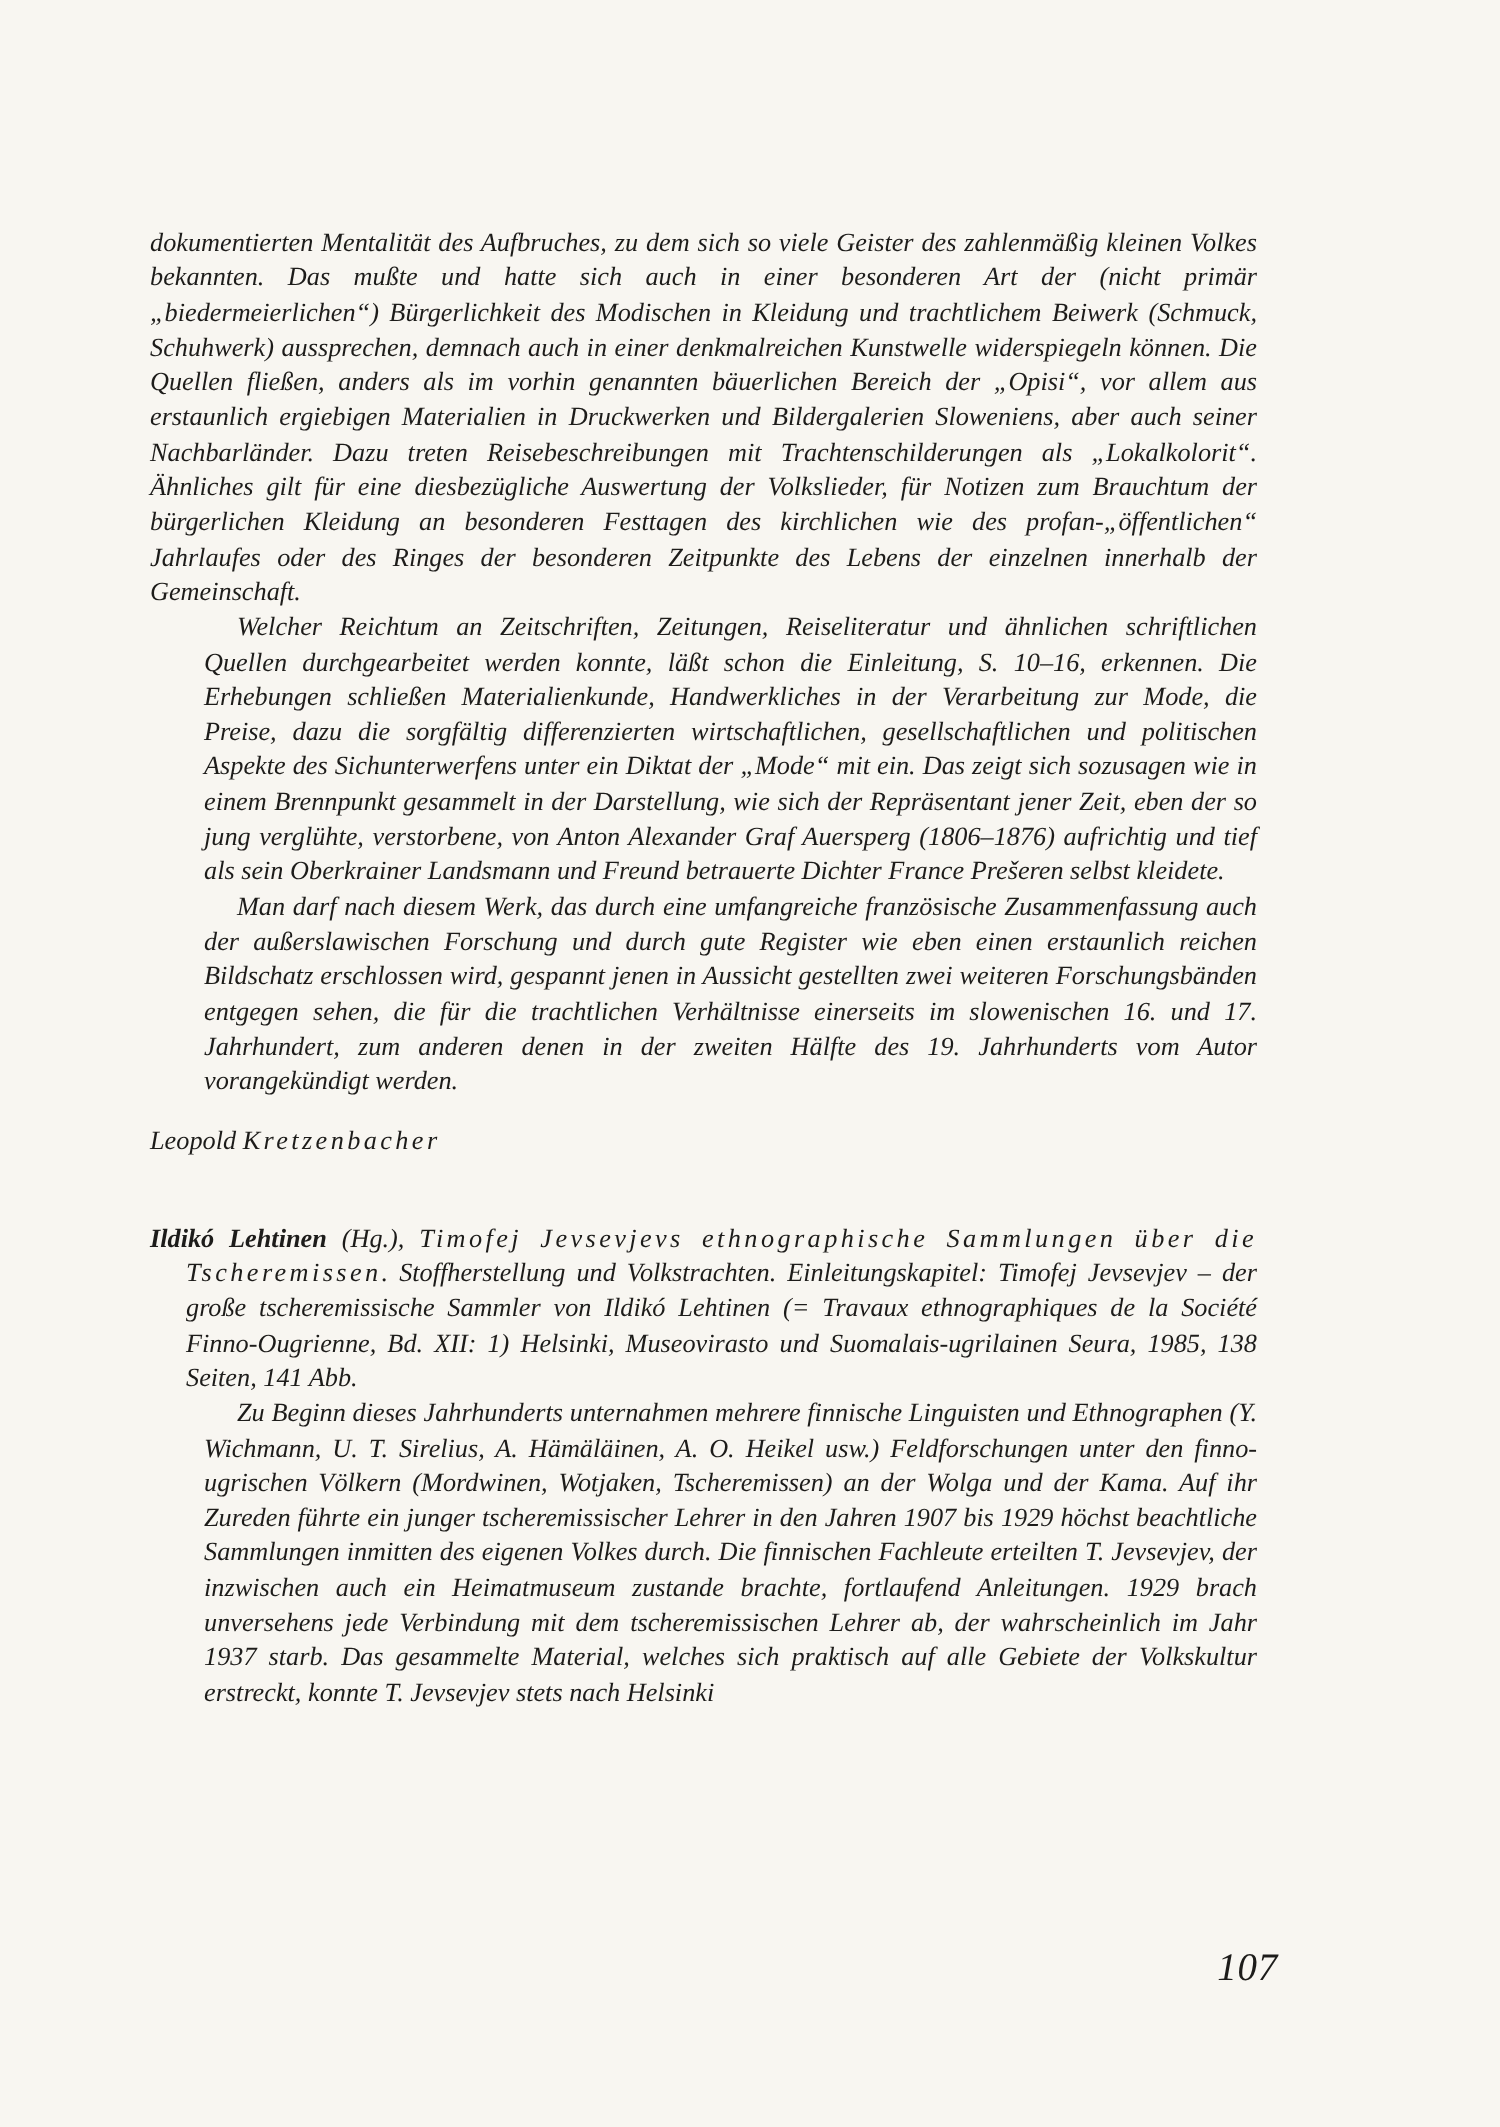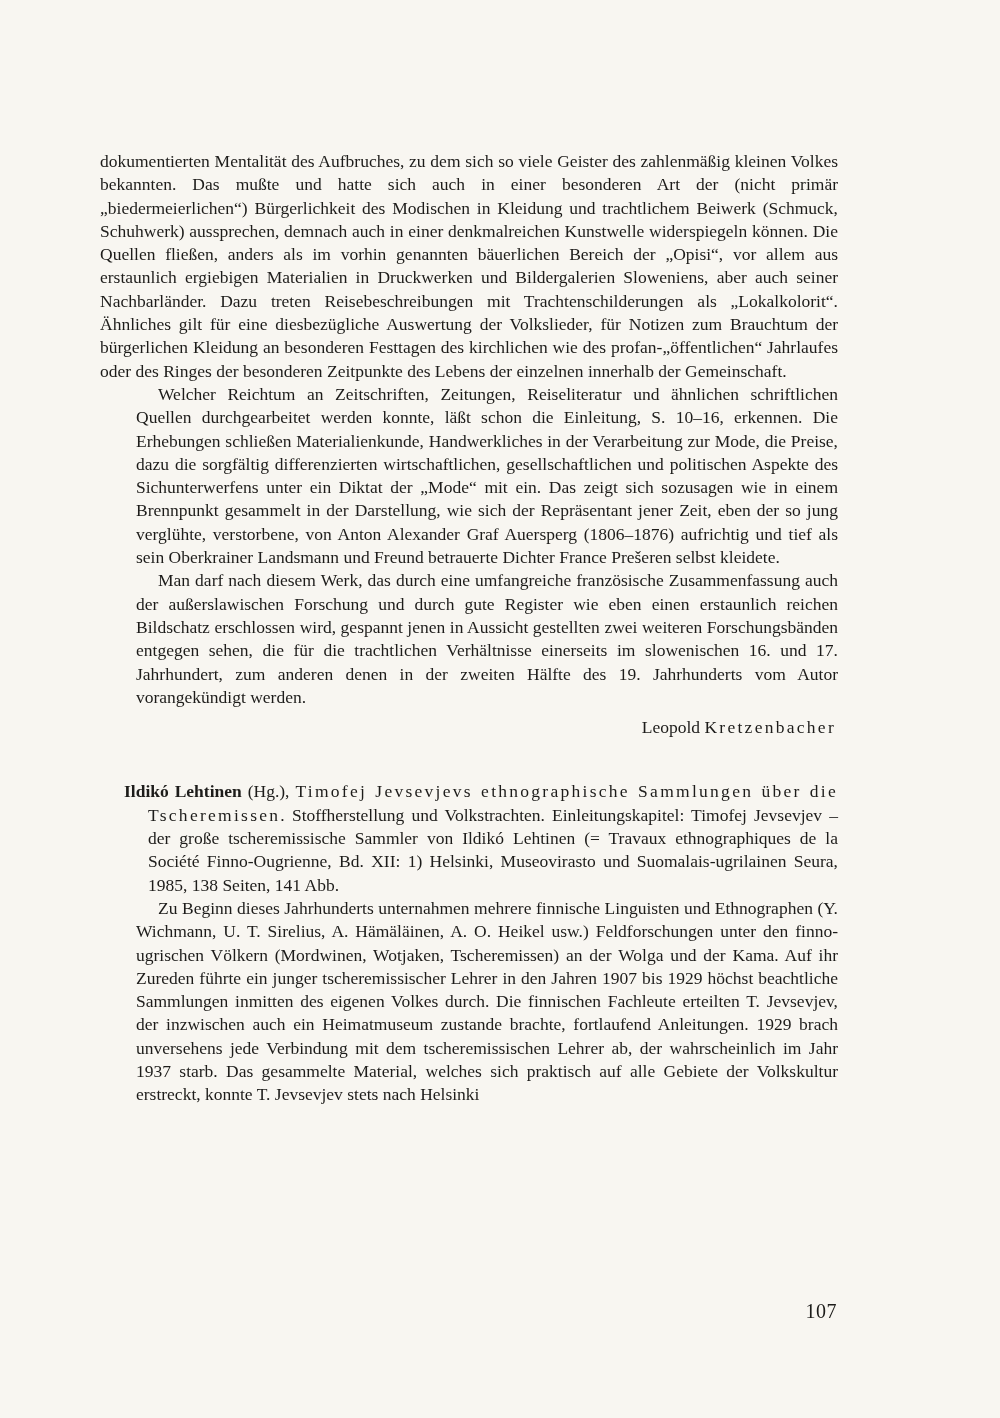--- a/index.html
+++ b/index.html
@@ -1,15 +1,15 @@
 <!DOCTYPE html>
 <html lang="de"><head>
 <meta charset="utf-8">
 <style>
-  * { margin: 0; padding: 0; box-sizing: border-box; }
+  * { margin: 0; padding: 0; box-sizing: border-box; font-style: italic; }
 
   html, body {
     width: 1000px;
     background: #efede8;
   }
 
   .page {
     position: relative;
     width: 1000px;
     height: 1418px;
@@ -30,44 +30,42 @@
 
   .para {
     text-align: justify;
     hyphens: auto;
     -webkit-hyphens: auto;
   }
 
   .para.indent { text-indent: 22px; margin-left: 36px; }
 
   .signature {
-    text-align: right;
-    margin-top: 7px;
+    margin-top: 17px;
     padding-right: 2px;
   }
 
   .sperr { letter-spacing: 0.13em; }
 
   .bold { font-weight: bold; }
 
   .bib-entry {
     margin-top: 41px;
     padding-left: 24px;
     text-indent: -24px;
     text-align: justify;
     hyphens: auto;
-    margin-left: 24px;
     -webkit-hyphens: auto;
   }
 
   .page-number {
     position: absolute;
     top: 1300px;
-    right: 163px;
-    font-size: 20px;
+    right: 148px;
+    font-size: 26px;
     letter-spacing: 0.5px;
   }
 </style>
 </head>
 <body>
 
 <div class="page">
 
   <div class="text-block">
 

